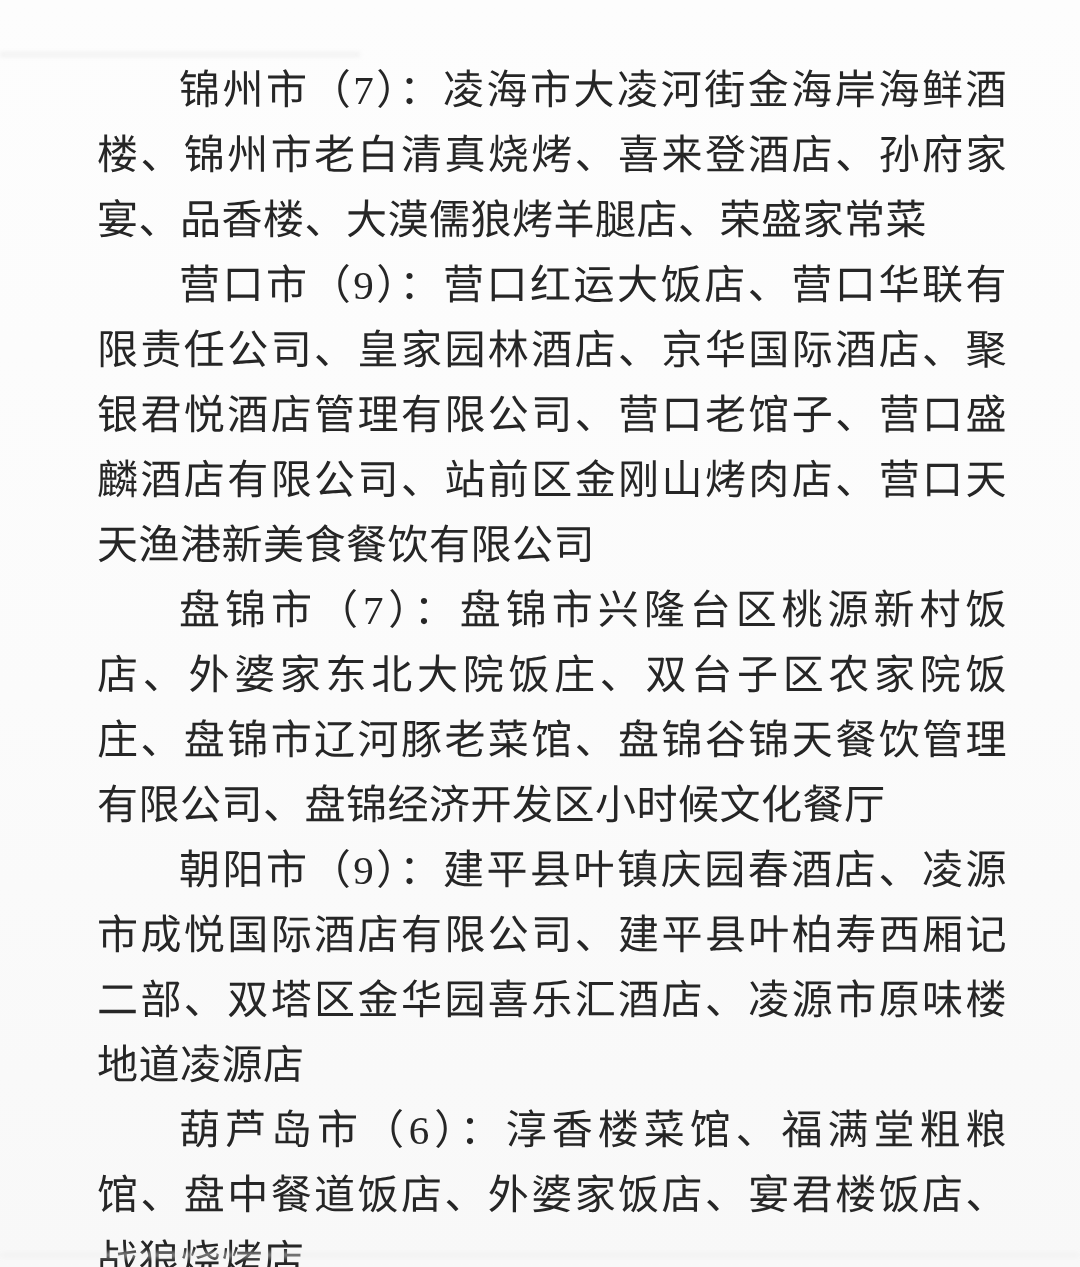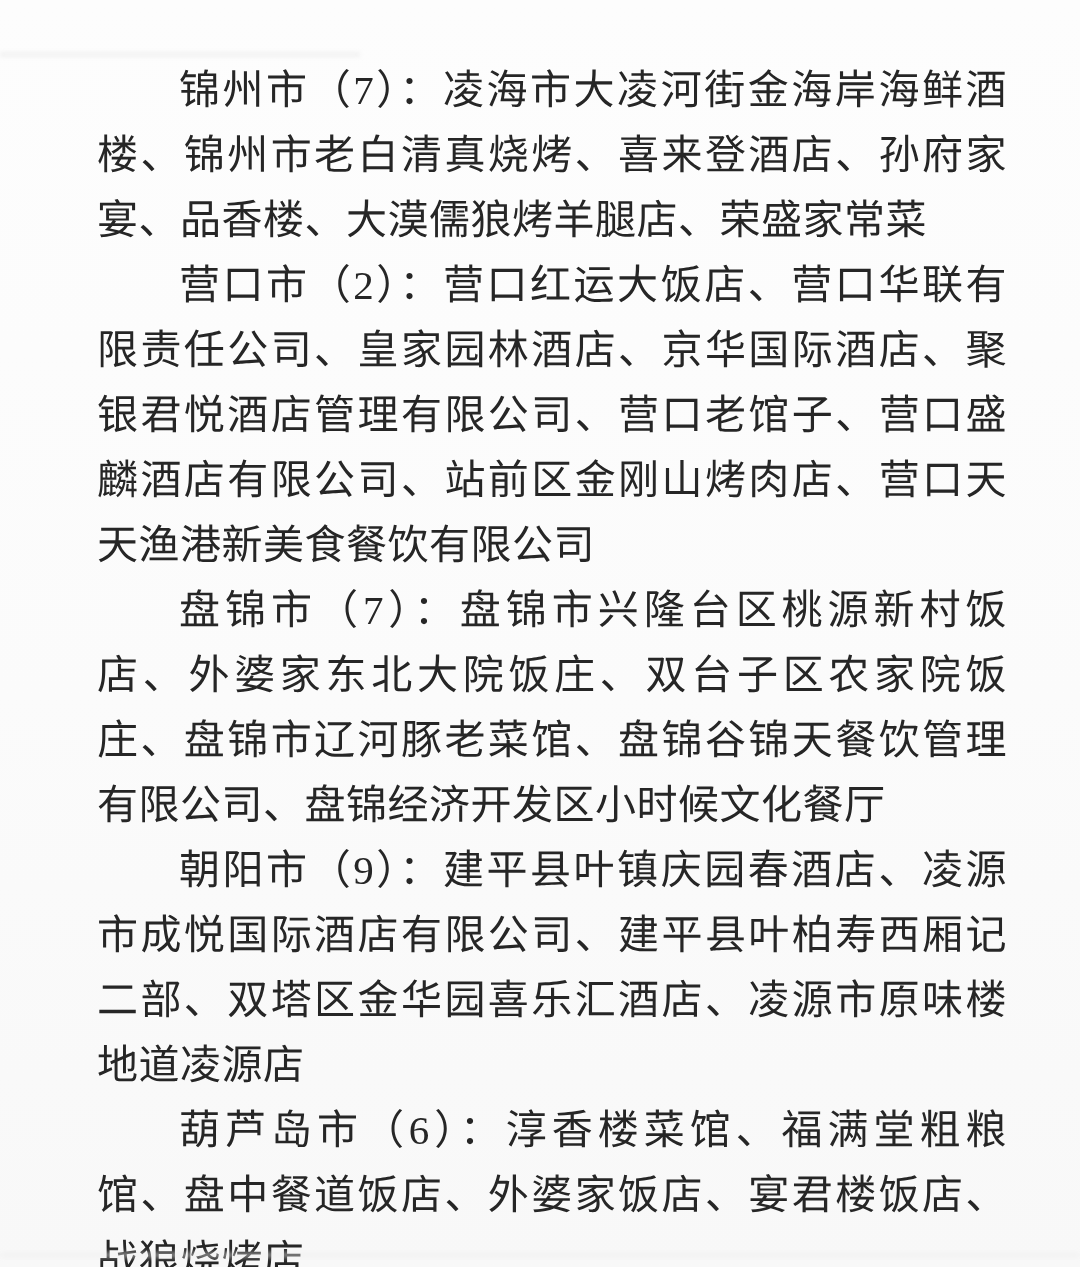--- a/index.html
+++ b/index.html
@@ -49,21 +49,21 @@
 <body>
 
 <div class="page">
 
   <div class="scan-streak streak-top"></div>
 
   <div class="content">
 
     <p class="para"><span class="heading">锦州市（7）：</span><span class="list">凌海市大凌河街金海岸海鲜酒楼、锦州市老白清真烧烤、喜来登酒店、孙府家宴、品香楼、大漠儒狼烤羊腿店、荣盛家常菜</span></p>
 
-    <p class="para"><span class="heading">营口市（2）：</span><span class="list">营口红运大饭店、营口华联有限责任公司、皇家园林酒店、京华国际酒店、聚银君悦酒店管理有限公司、营口老馆子、营口盛麟酒店有限公司、站前区金刚山烤肉店、营口天天渔港新美食餐饮有限公司</span></p>
+    <p class="para"><span class="heading">营口市（9）：</span><span class="list">营口红运大饭店、营口华联有限责任公司、皇家园林酒店、京华国际酒店、聚银君悦酒店管理有限公司、营口老馆子、营口盛麟酒店有限公司、站前区金刚山烤肉店、营口天天渔港新美食餐饮有限公司</span></p>
 
 
     <p class="para"><span class="heading">盘锦市（7）：</span><span class="list">盘锦市兴隆台区桃源新村饭店、外婆家东北大院饭庄、双台子区农家院饭庄、盘锦市辽河豚老菜馆、盘锦谷锦天餐饮管理有限公司、盘锦经济开发区小时候文化餐厅</span></p>
 
     <p class="para"><span class="heading">朝阳市（9）：</span><span class="list">建平县叶镇庆园春酒店、凌源市成悦国际酒店有限公司、建平县叶柏寿西厢记二部、双塔区金华园喜乐汇酒店、凌源市原味楼地道凌源店</span></p>
 
     <p class="para"><span class="heading">葫芦岛市（6）：</span><span class="list">淳香楼菜馆、福满堂粗粮馆、盘中餐道饭店、外婆家饭店、宴君楼饭店、战狼烧烤店</span></p>
 
   </div>
 

